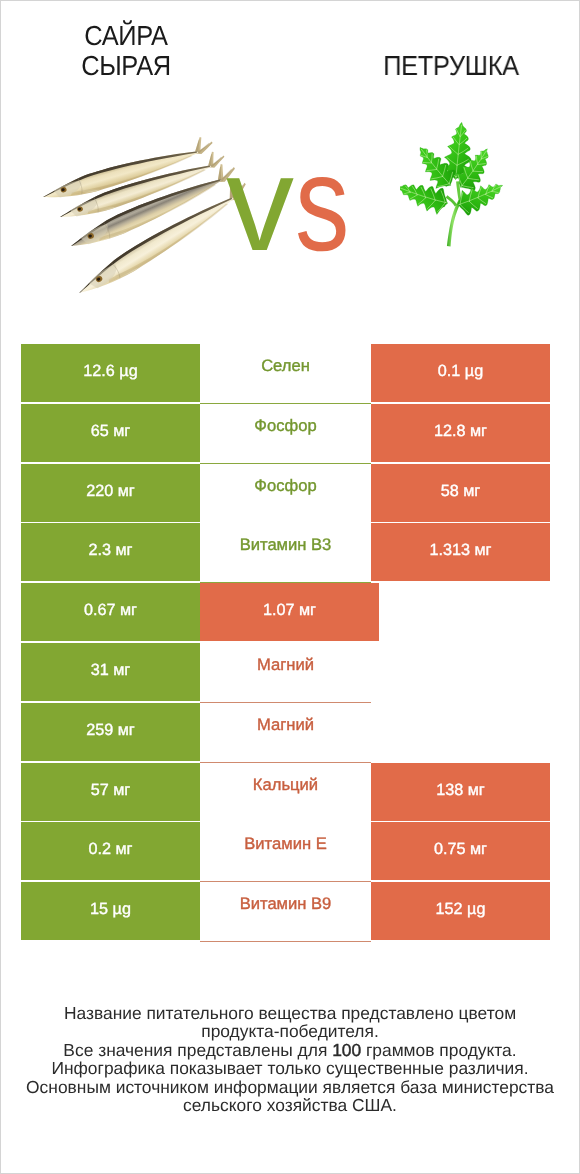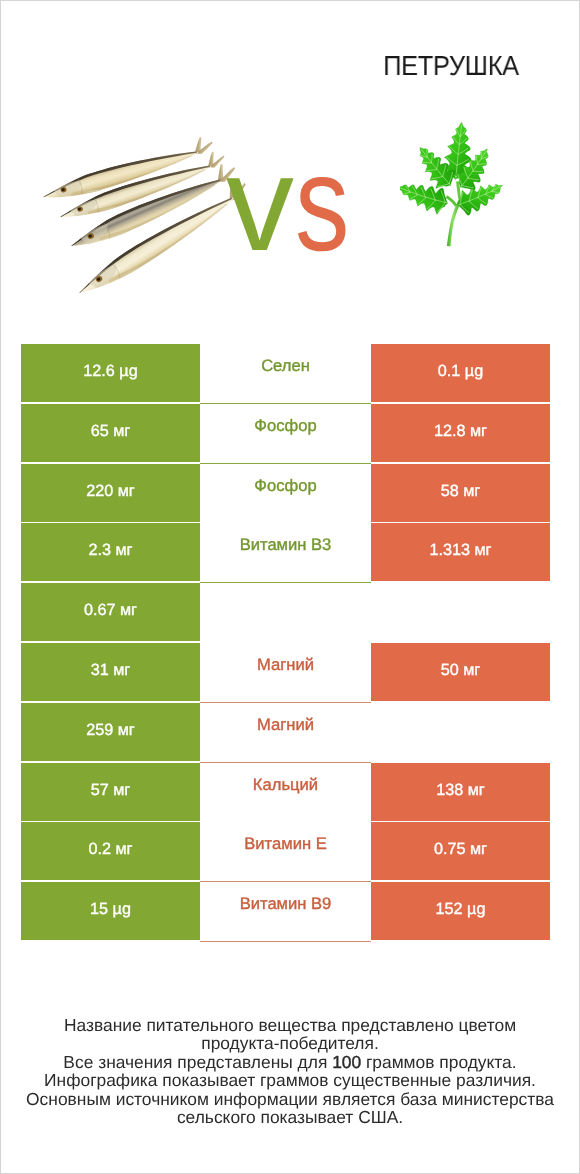--- a/index.html
+++ b/index.html
@@ -24,29 +24,33 @@
   .table{position:absolute;left:21px;top:344px;width:537px;}
   .row{position:relative;height:59.8px;display:flex;}
   .cell{display:flex;align-items:center;justify-content:center;will-change:transform;font-size:16.2px;font-weight:400;line-height:1;padding-bottom:3px;box-sizing:border-box;-webkit-text-stroke:0.38px #fff;}
   .cL{width:179px;background:#82a732;color:#fff;border-bottom:2px solid #fff;}
   .cM.win-left{color:#74972f;-webkit-text-stroke-color:#74972f;border-bottom:1px solid #8aa83e;}
   .cM.win-right{color:#c85f3f;-webkit-text-stroke-color:#c85f3f;border-bottom:1px solid #d08a6f;}
   .cM{width:171px;background:#ffffff;font-size:16.6px;font-weight:400;letter-spacing:0px;padding-bottom:14px;box-sizing:border-box;-webkit-text-stroke:0.38px;}
   .cR{width:179px;background:#e16b49;color:#fff;border-bottom:2px solid #fff;}
   
   .fbold{font-weight:400;-webkit-text-stroke:0.45px #2b2b2b;}
-  .footer{position:absolute;left:0;top:1004px;width:580px;text-align:center;font-size:17.4px;line-height:18.4px;color:#2b2b2b;will-change:transform;margin-top:12px;}
+  .footer{position:absolute;left:0;top:1004px;width:580px;text-align:center;font-size:17.4px;line-height:18.4px;color:#2b2b2b;will-change:transform;}
 </style>
 </head>
 <body>
 
 <div class="page">
   <div class="page-border"></div>
 
   <div class="titles">
+    <div class="title title-left">
+        <span class="tline">САЙРА</span>
+        <span class="tline">СЫРАЯ</span>
+      </div>
     <div class="title title-right">ПЕТРУШКА</div>
   </div>
 
   <div class="hero">
     <div class="fish-wrap">
       <svg viewBox="0 0 250 330" width="250" height="330" aria-hidden="true">
         <defs>
           <linearGradient id="bodyA" x1="0" y1="0" x2="0" y2="1">
             <stop offset="0" stop-color="#6f6245"></stop>
               <stop offset="0.10" stop-color="#c9bb90"></stop>
@@ -210,25 +214,25 @@
         <div class="cell cM win-left">Фосфор</div>
         <div class="cell cR">58 мг</div>
       </div>
       <div class="row">
         <div class="cell cL">2.3 мг</div>
         <div class="cell cM win-left">Витамин B3</div>
         <div class="cell cR">1.313 мг</div>
       </div>
       <div class="row">
         <div class="cell cL">0.67 мг</div>
+        <div class="cell cR">1.07 мг</div>
       </div>
       <div class="row">
         <div class="cell cL">31 мг</div>
         <div class="cell cM win-right">Магний</div>
-        <div class="cell cR">50 мг</div>
       </div>
       <div class="row">
         <div class="cell cL">259 мг</div>
         <div class="cell cM win-right">Магний</div>
       </div>
       <div class="row">
         <div class="cell cL">57 мг</div>
         <div class="cell cM win-right">Кальций</div>
         <div class="cell cR">138 мг</div>
       </div>
@@ -241,17 +245,17 @@
         <div class="cell cL">15 µg</div>
         <div class="cell cM win-right">Витамин B9</div>
         <div class="cell cR">152 µg</div>
       </div>
     </div>
 
   <div class="footer">
       <div class="fline">Название питательного вещества представлено цветом</div>
       <div class="fline">продукта-победителя.</div>
       <div class="fline">Все значения представлены для <span class="fbold">100</span> граммов продукта.</div>
-      <div class="fline">Инфографика показывает граммов существенные различия.</div>
+      <div class="fline">Инфографика показывает только существенные различия.</div>
       <div class="fline">Основным источником информации является база министерства</div>
-      <div class="fline">сельского показывает США.</div>
+      <div class="fline">сельского хозяйства США.</div>
     </div>
 </div>
 
 </body></html>

